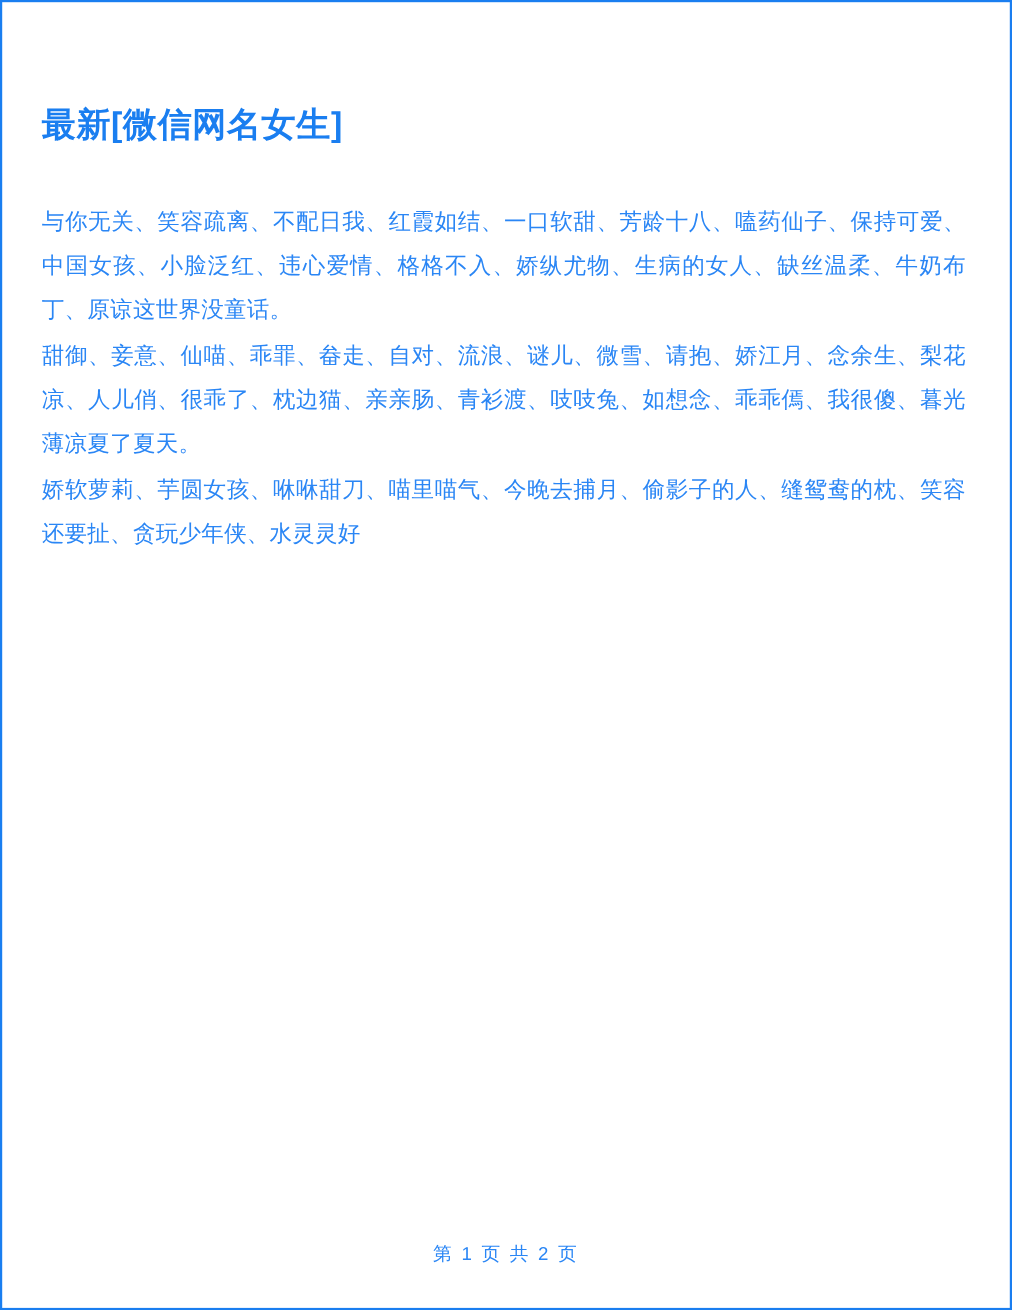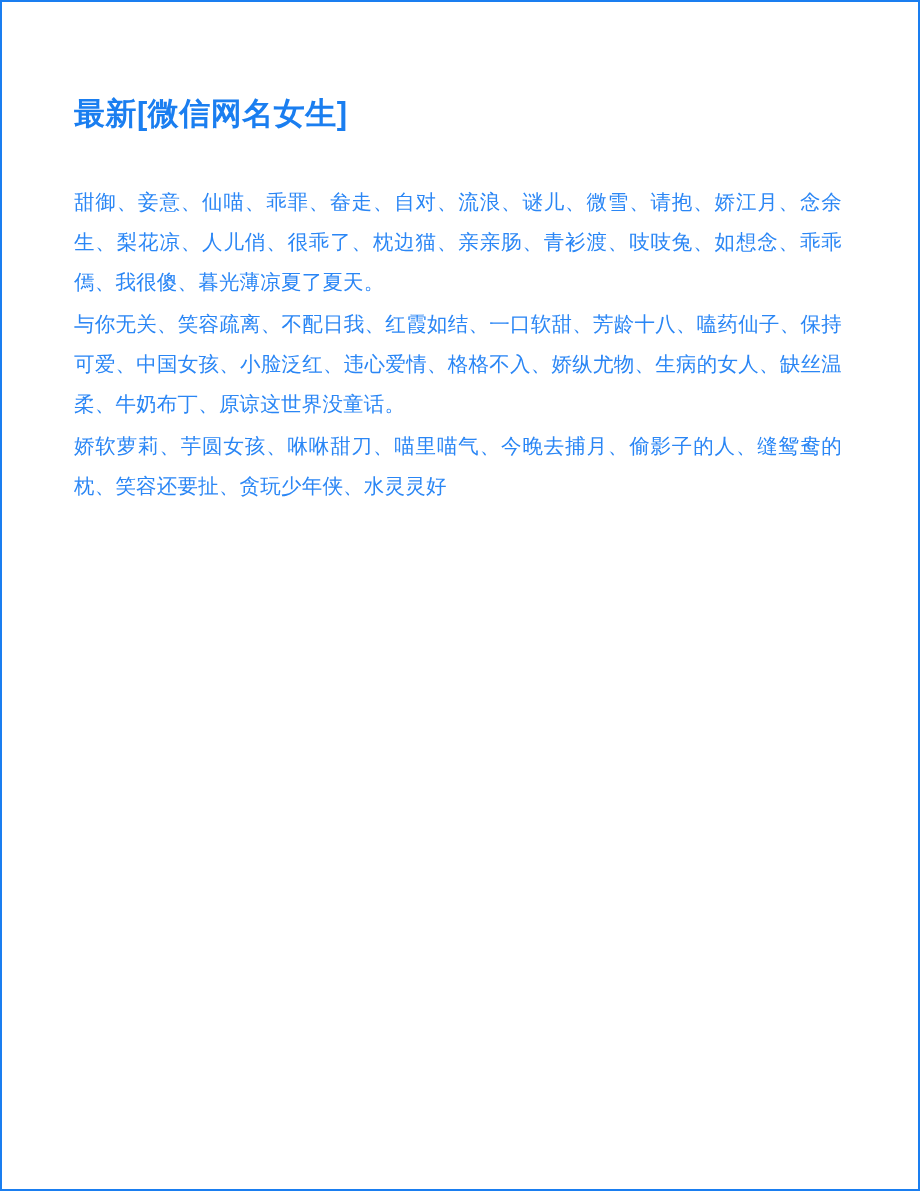--- a/index.html
+++ b/index.html
@@ -19,21 +19,21 @@
     box-sizing: border-box;
     border: 2px solid #1a7ef0;
     background: #ffffff;
     overflow: hidden;
   }
   .content {
     position: absolute;
     left: 0;
     right: 4px;
     top: 0;
-    padding: 0 72px;
+    padding: 0 36px;
   }
   .doc-title {
     margin: 92px 0 0 0;
     font-size: 31px;
     font-weight: bold;
     color: #1a7ef0;
     letter-spacing: 0.5px;
     line-height: 1.3;
     font-family: "Liberation Sans", sans-serif;
   }
@@ -65,18 +65,19 @@
     font-family: "Liberation Sans", sans-serif;
   }
 </style>
 </head>
 <body>
 
 <div class="page">
   <div class="content">
     <h1 class="doc-title">最新[微信网名女生]</h1>
     <div class="body-block">
+      <p class="para">与你无关、笑容疏离、不配日我、红霞如结、一口软甜、芳龄十八、嗑药仙子、保持可爱、中国女孩、小脸泛红、违心爱情、格格不入、娇纵尤物、生病的女人、缺丝温柔、牛奶布丁、原谅这世界没童话。</p>
       <p class="para">甜御、妾意、仙喵、乖罪、畚走、自对、流浪、谜儿、微雪、请抱、娇江月、念余生、梨花凉、人儿俏、很乖了、枕边猫、亲亲肠、青衫渡、吱吱兔、如想念、乖乖傿、我很傻、暮光薄凉夏了夏天。</p>
-      <p class="para">与你无关、笑容疏离、不配日我、红霞如结、一口软甜、芳龄十八、嗑药仙子、保持可爱、中国女孩、小脸泛红、违心爱情、格格不入、娇纵尤物、生病的女人、缺丝温柔、牛奶布丁、原谅这世界没童话。</p>
       <p class="para">娇软萝莉、芋圆女孩、咻咻甜刀、喵里喵气、今晚去捕月、偷影子的人、缝鸳鸯的枕、笑容还要扯、贪玩少年侠、水灵灵好</p>
     </div>
   </div>
+  <div class="footer">第 1 页 共 2 页</div>
 </div>
 
 </body></html>

